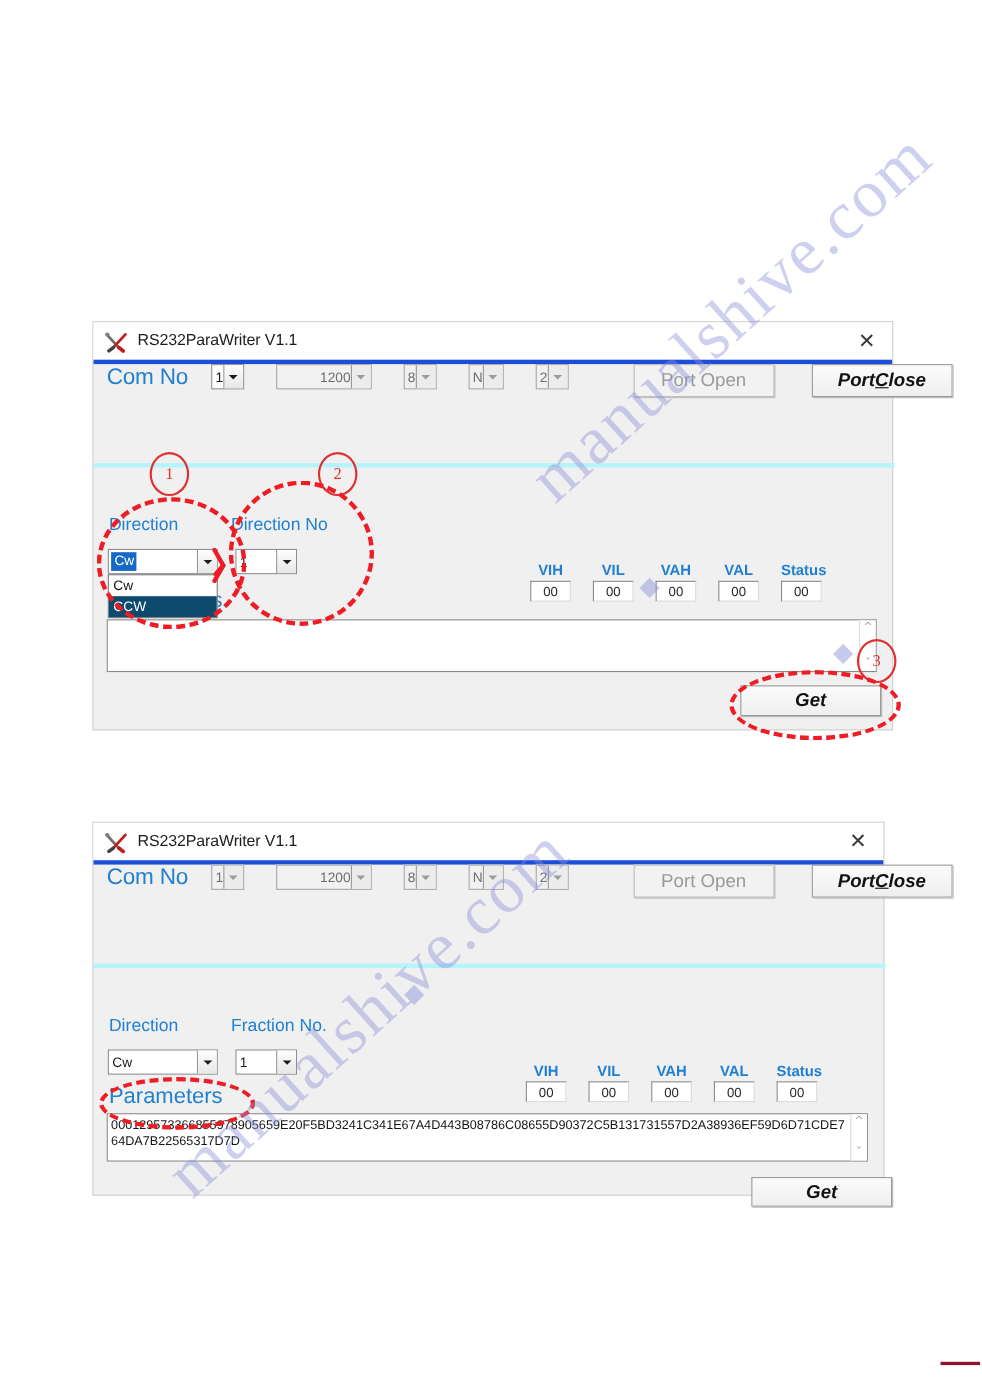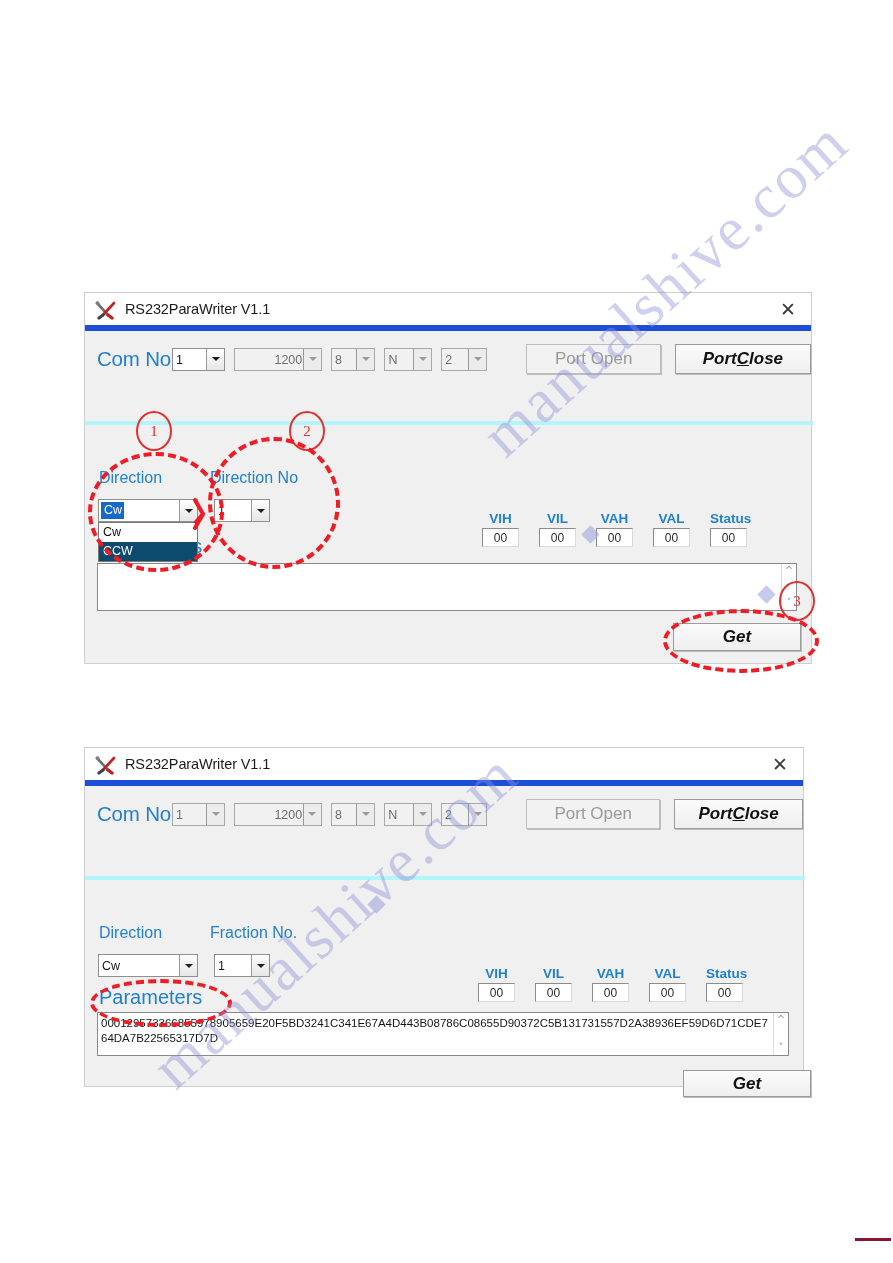--- a/index.html
+++ b/index.html
@@ -47,21 +47,21 @@
   .win {
     position: absolute;
     background: #f0f0f0;
     border: 1px solid #cfcfcf;
     box-sizing: border-box;
     z-index: 10;
   }
   .titlebar {
     height: 38px;
     background: #ffffff;
-    border-bottom: 6px solid #1d4ed8;
+    border-bottom: 4px solid #1d4ed8;
     display: flex;
     align-items: center;
     padding: 0 0 0 10px;
     box-sizing: border-box;
     position: relative;
   }
   .tb-icon {
     width: 22px; height: 20px;
     margin-right: 8px;
     flex: 0 0 auto;
@@ -88,21 +88,22 @@
     cursor: default;
   }
 
   
   .toolbar {
     position: relative;
     height: 56px;
     padding-left: 12px;
     box-sizing: border-box;
     display: flex;
-    align-items: center;
+    align-items: flex-start;
+    gap: 20px;
   }
   .lbl-blue {
     color: #1f7fd0;
     font-size: 16px;
     font-family: "Liberation Sans", sans-serif;
     white-space: nowrap;
   }
   .com-label { font-size: 20.5px; letter-spacing: -0.2px; margin-right: 1px; }
 
   

